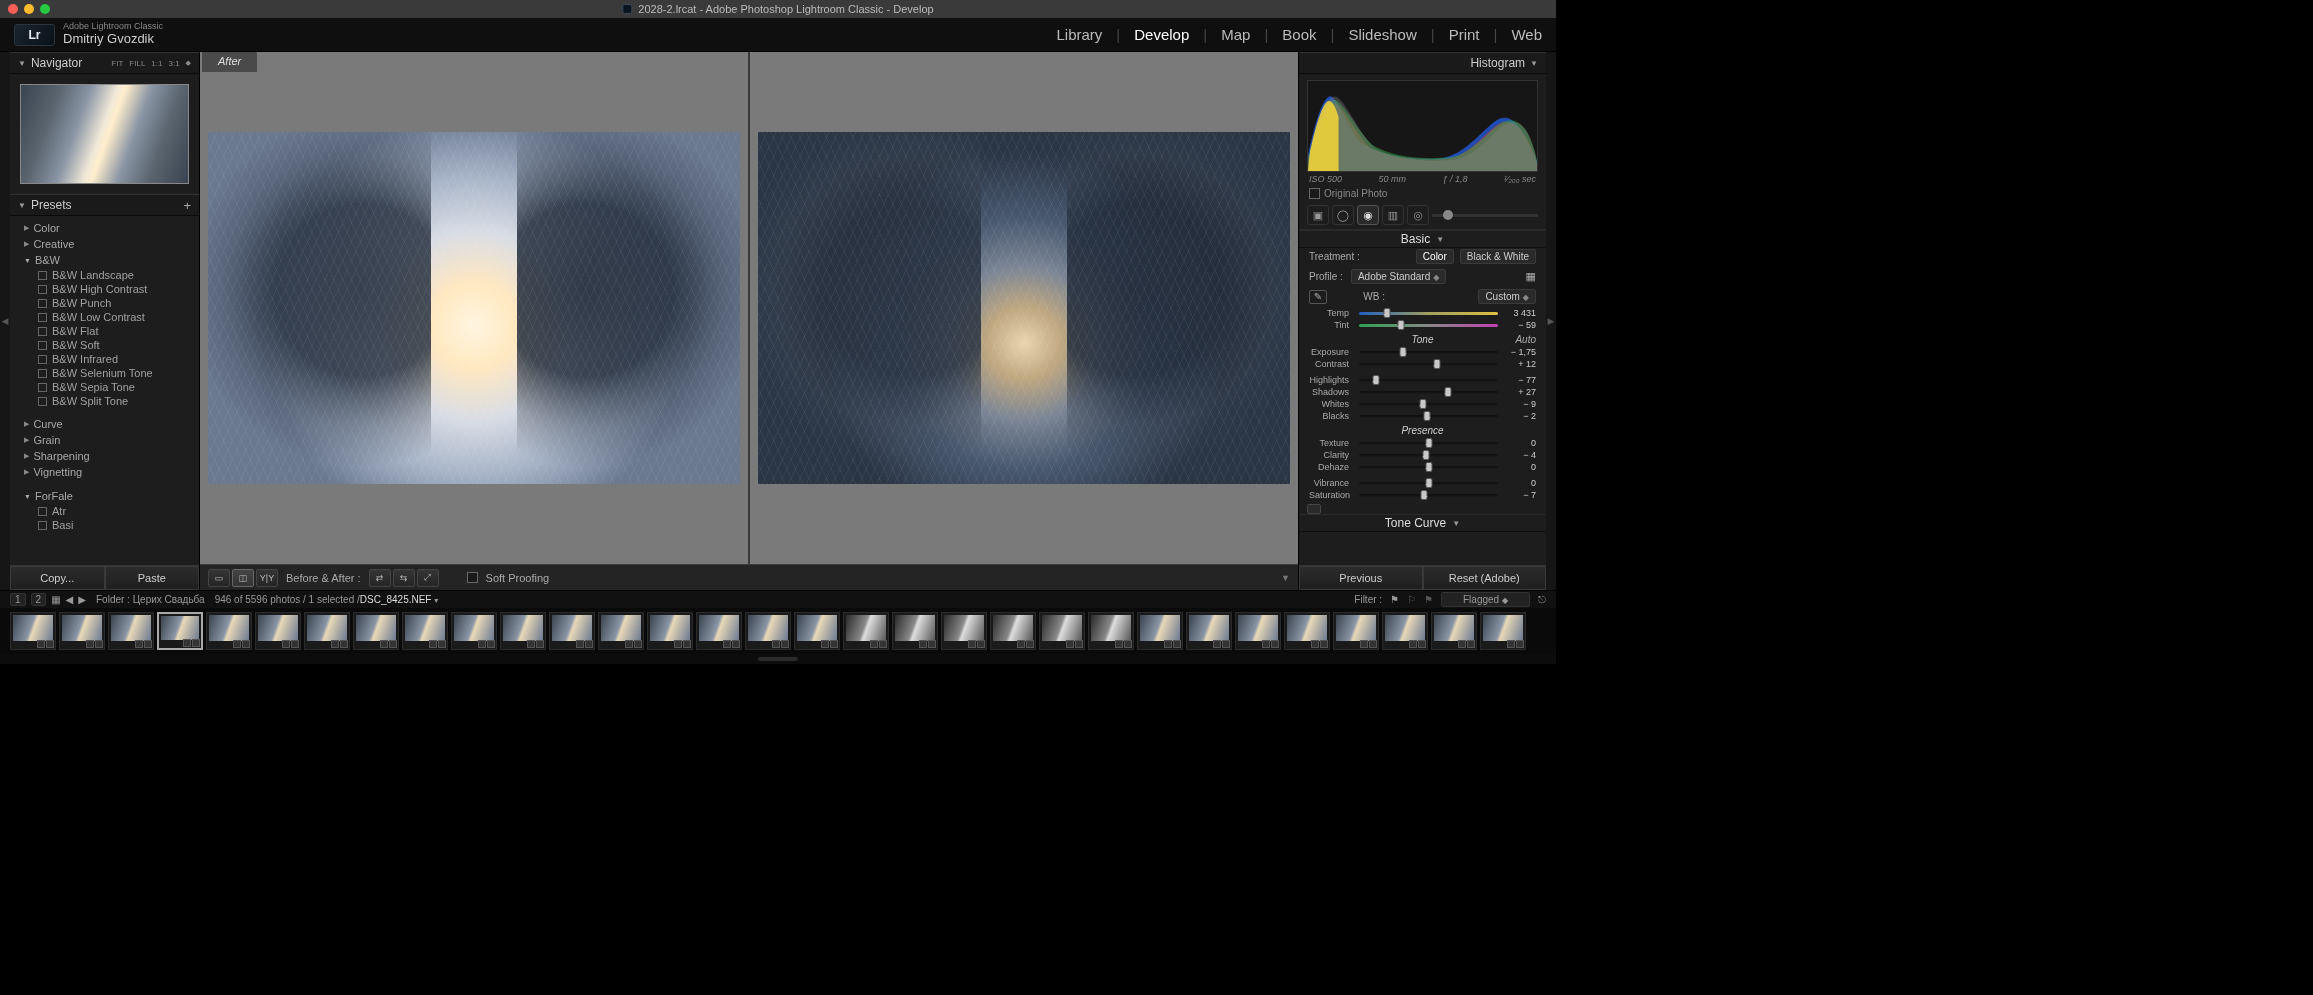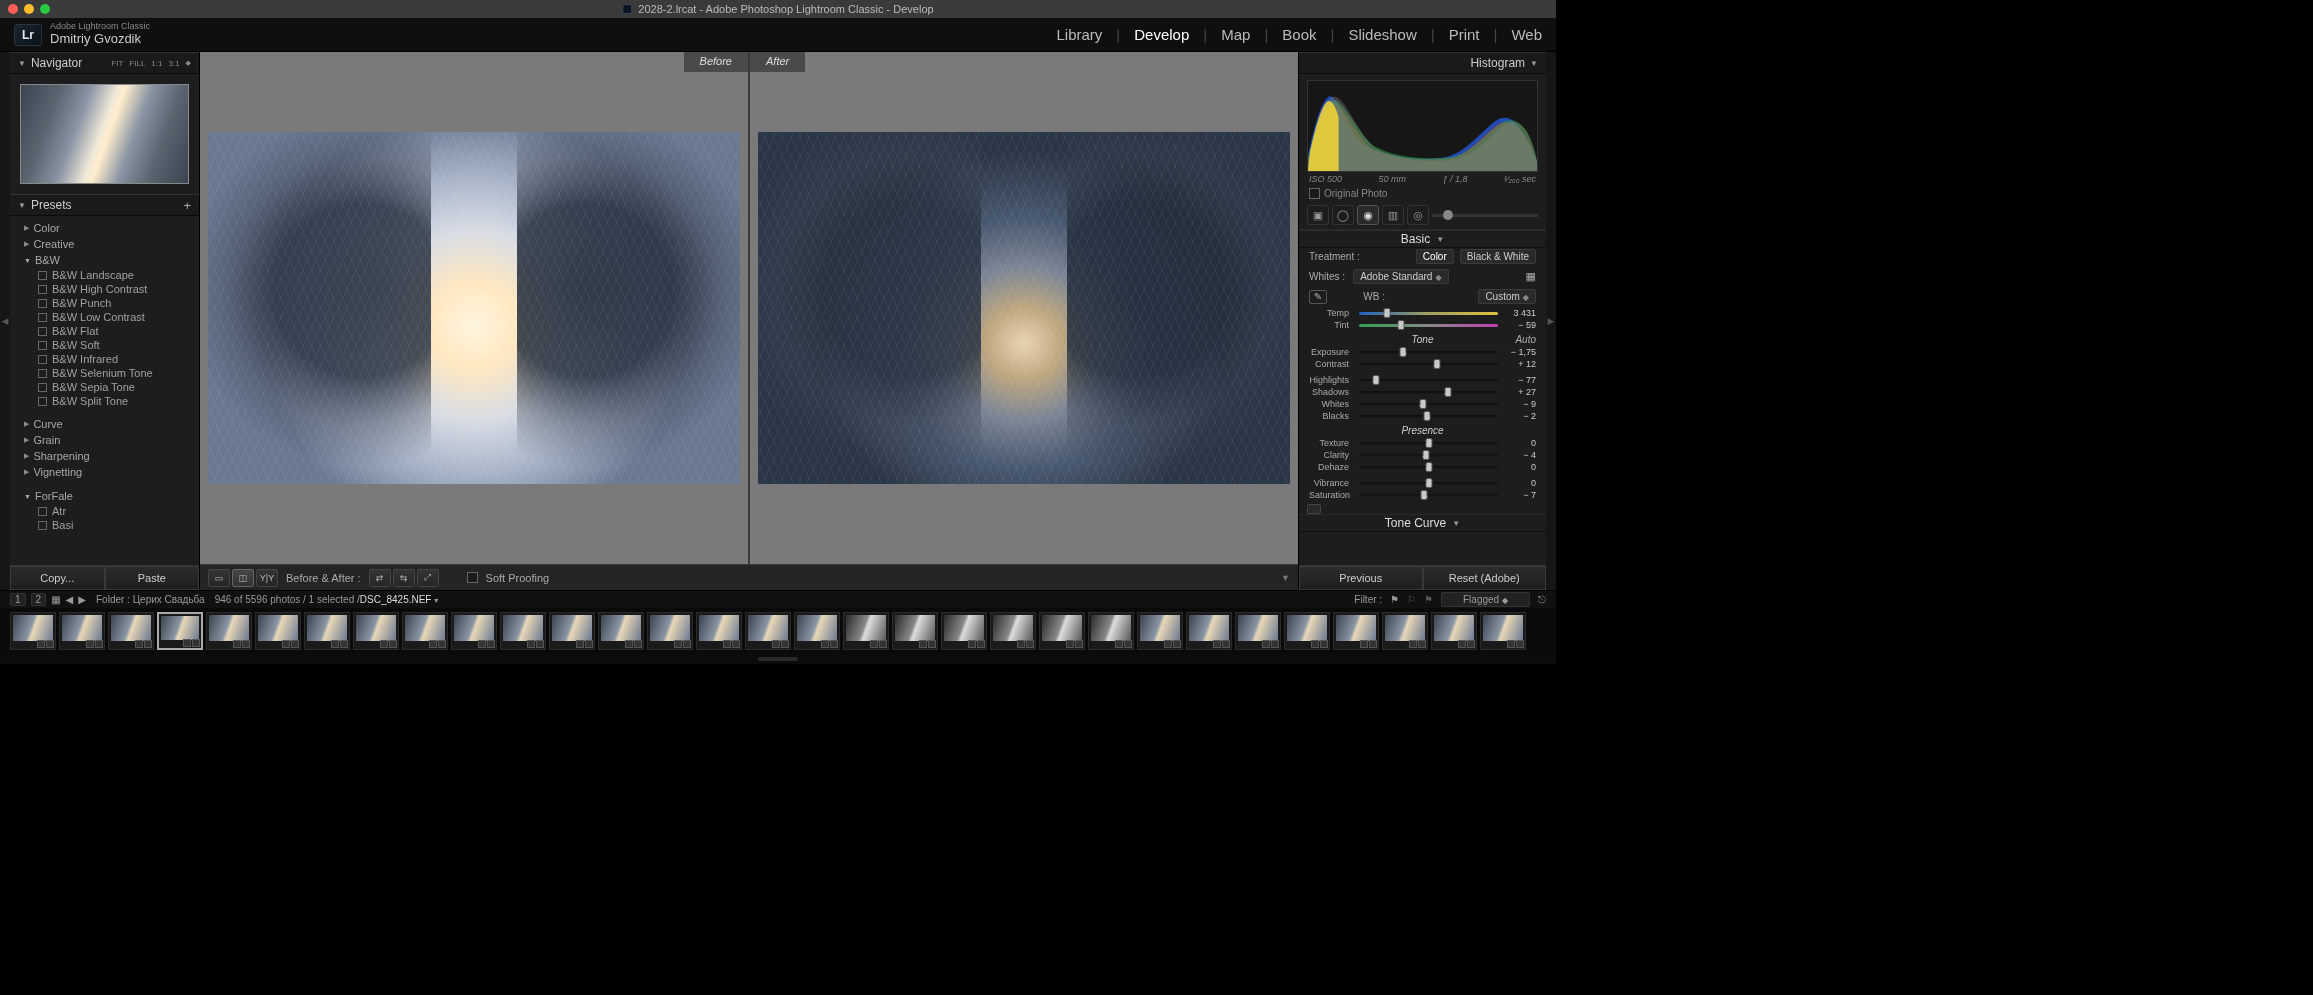--- a/index.html
+++ b/index.html
@@ -7,21 +7,21 @@
 
 
 .mac-bar { height: 18px; background: #3a3a3a; display: flex; align-items: center; padding: 0 8px; gap: 6px; position: relative; }
 .dot { width: 10px; height: 10px; border-radius: 50%; }
 .dot.r { background: #ff5f57; } .dot.y { background: #ffbd2e; } .dot.g { background: #28c840; }
 .mac-title { position: absolute; left: 50%; transform: translateX(-50%); color: #bbb; font-size: 11px; display: flex; align-items: center; gap: 6px; }
 
 
 .brand-bar { height: 34px; background: #0f0f0f; display: flex; align-items: center; justify-content: space-between; padding: 0 14px; border-bottom: 1px solid #000; }
 .brand-left { display: flex; align-items: center; gap: 8px; }
-.lr-logo { width: 28px; height: 22px; background: linear-gradient(135deg,#1a2530,#0a1118); border: 1px solid #2a3540; border-radius: 3px; display: flex; align-items: center; justify-content: center; color: #e0e8f0; font-weight: 700; font-size: 12px; }
+.lr-logo { width: 41px; height: 22px; background: linear-gradient(135deg,#1a2530,#0a1118); border: 1px solid #2a3540; border-radius: 3px; display: flex; align-items: center; justify-content: center; color: #e0e8f0; font-weight: 700; font-size: 12px; }
 .brand-text { line-height: 1.1; }
 .brand-text .small { font-size: 9px; color: #888; }
 .brand-text .user { font-size: 13px; color: #ccc; }
 .modules { display: flex; gap: 14px; font-size: 15px; }
 .modules span { color: #bbb; cursor: pointer; }
 .modules span.active { color: #fff; font-weight: 500; }
 .modules .sep { color: #444; }
 
 
 .main-row { display: flex; height: 538px; background: #2a2a2a; }
@@ -289,23 +289,20 @@
     </div>
 
     <div class="lr-btn-row">
       <div class="lr-btn">Copy...</div>
       <div class="lr-btn">Paste</div>
     </div>
   </div>
 
   <div class="center">
     <div class="compare-labels">
-      <div class="half">
-          <div class="tag">Before</div>
-        </div>
       <div style="width:2px"></div>
       <div class="half" style="justify-content:flex-start;">
           <div class="tag">After</div>
         </div>
     </div>
     <div class="viewer">
       <div class="pane">
         <div class="photo before">
           <div class="sil l"></div>
             <div class="sil r"></div>
@@ -386,21 +383,21 @@
       </div>
 
     <div class="kv">
       <span>Treatment :</span>
       <span style="margin-left:auto;display:flex;gap:6px">
         <span class="pill" style="color:#fff">Color</span>
         <span class="pill">Black &amp; White</span>
       </span>
     </div>
     <div class="kv" style="padding-top:4px;padding-bottom:4px">
-      <span>Whites :</span>
+      <span>Profile :</span>
       <span class="pill" style="margin-left:8px"><span>Adobe Standard</span><span class="menu">◆</span></span>
       <span style="margin-left:auto;font-size:11px;cursor:pointer">▦</span>
     </div>
     <div class="kv" style="padding-bottom:3px">
       <span style="width:18px;height:14px;border:1px solid #555;border-radius:2px;margin-right:6px;display:flex;align-items:center;justify-content:center;cursor:pointer">✎</span>
       <span class="k">WB :</span>
       <span class="pill" style="margin-left:auto"><span>Custom</span><span class="menu">◆</span></span>
     </div>
 
     <div class="slider-row">

